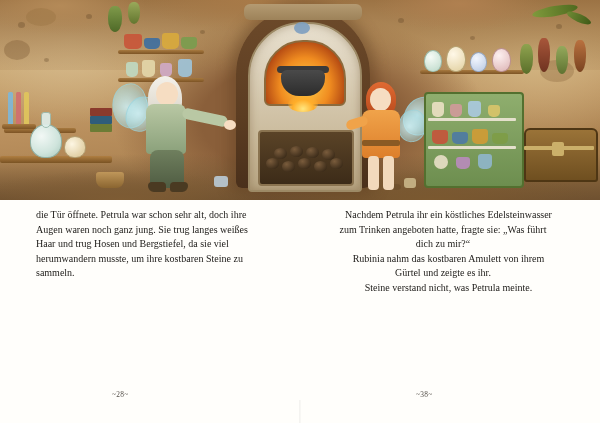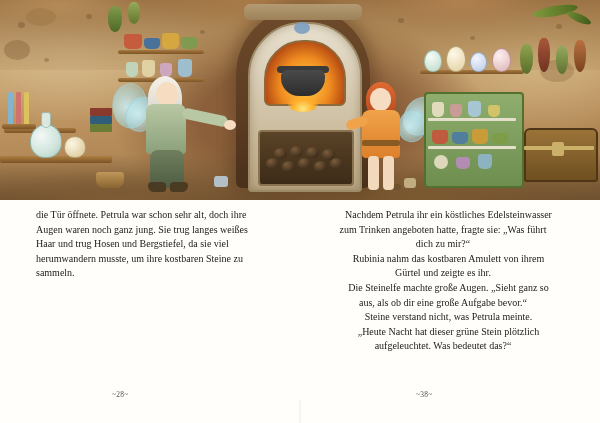--- a/index.html
+++ b/index.html
@@ -385,21 +385,19 @@
   <div class="page-text">
     <div class="gutter"></div>
 
     <div class="column col-left">
       <p>die Tür öffnete. Petrula war schon sehr alt, doch ihre Augen waren noch ganz jung. Sie trug langes weißes Haar und trug Hosen und Bergstiefel, da sie viel herumwandern musste, um ihre kostbaren Steine zu sammeln.</p>
     </div>
 
     <div class="column col-right">
       <p class="indent">Nachdem Petrula ihr ein köstliches Edelsteinwasser zum Trinken angeboten hatte, fragte sie: „Was führt dich zu mir?“</p>
       <p class="indent">Rubinia nahm das kostbaren Amulett von ihrem Gürtel und zeigte es ihr.</p>
-      <p class="indent">Die Steinelfe machte große Augen. „Sieht ganz so aus, als ob dir eine große Aufgabe bevor.“</p>
       <p class="indent">Steine verstand nicht, was Petrula meinte.</p>
-      <p class="indent">„Heute Nacht hat dieser grüne Stein plötzlich aufgeleuchtet. Was bedeutet das?“</p>
     </div>
 
     <div class="folio folio-left">~28~</div>
     <div class="folio folio-right">~38~</div>
   </div>
 </div>
 
 </body></html>

